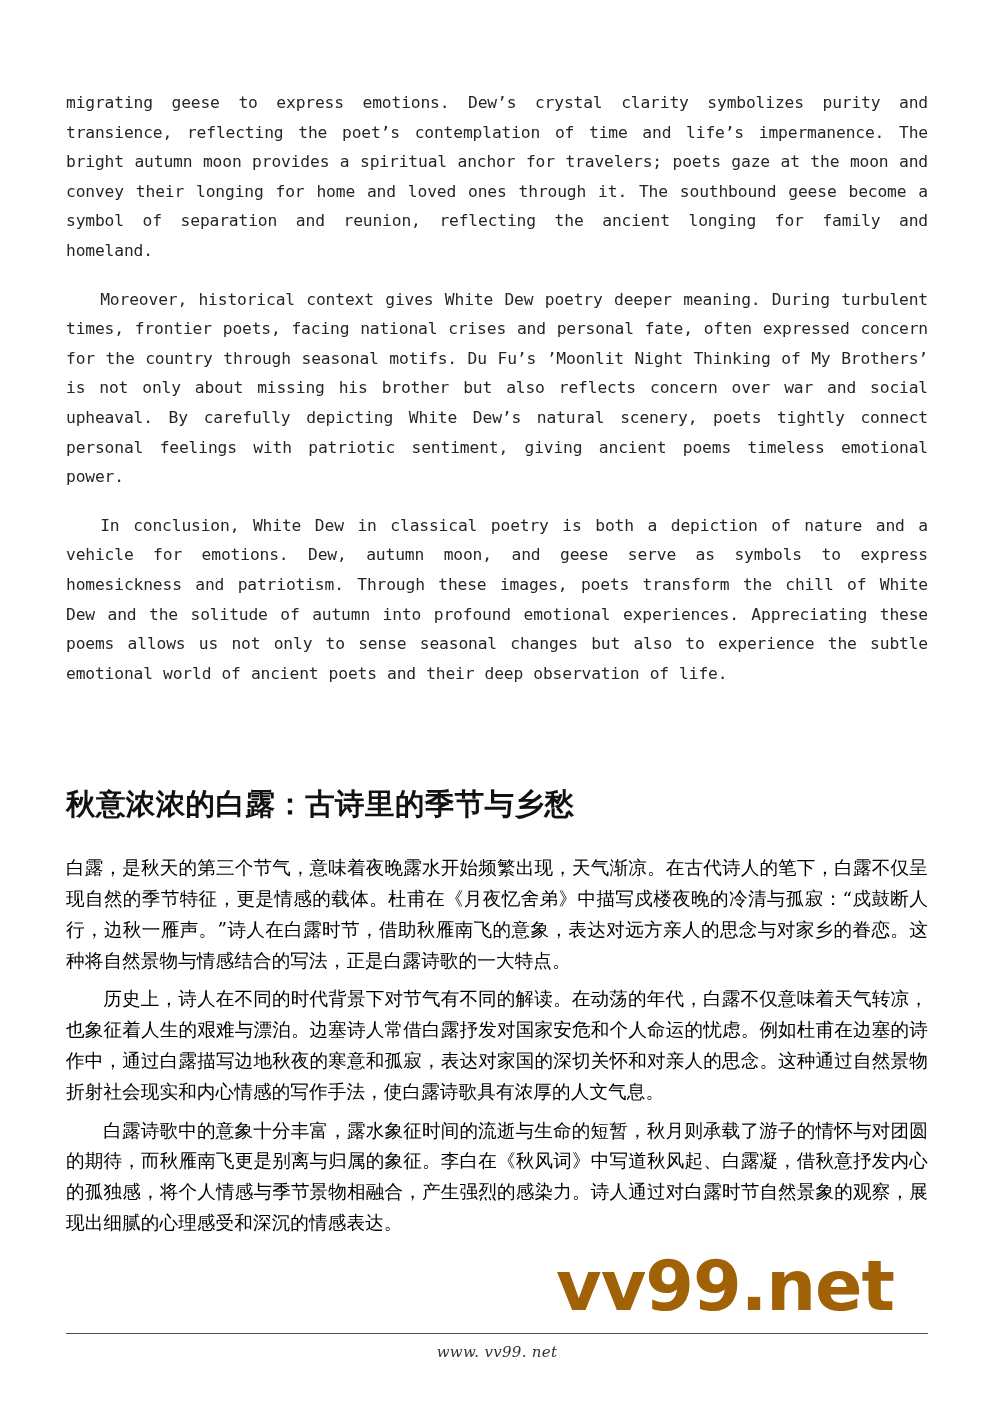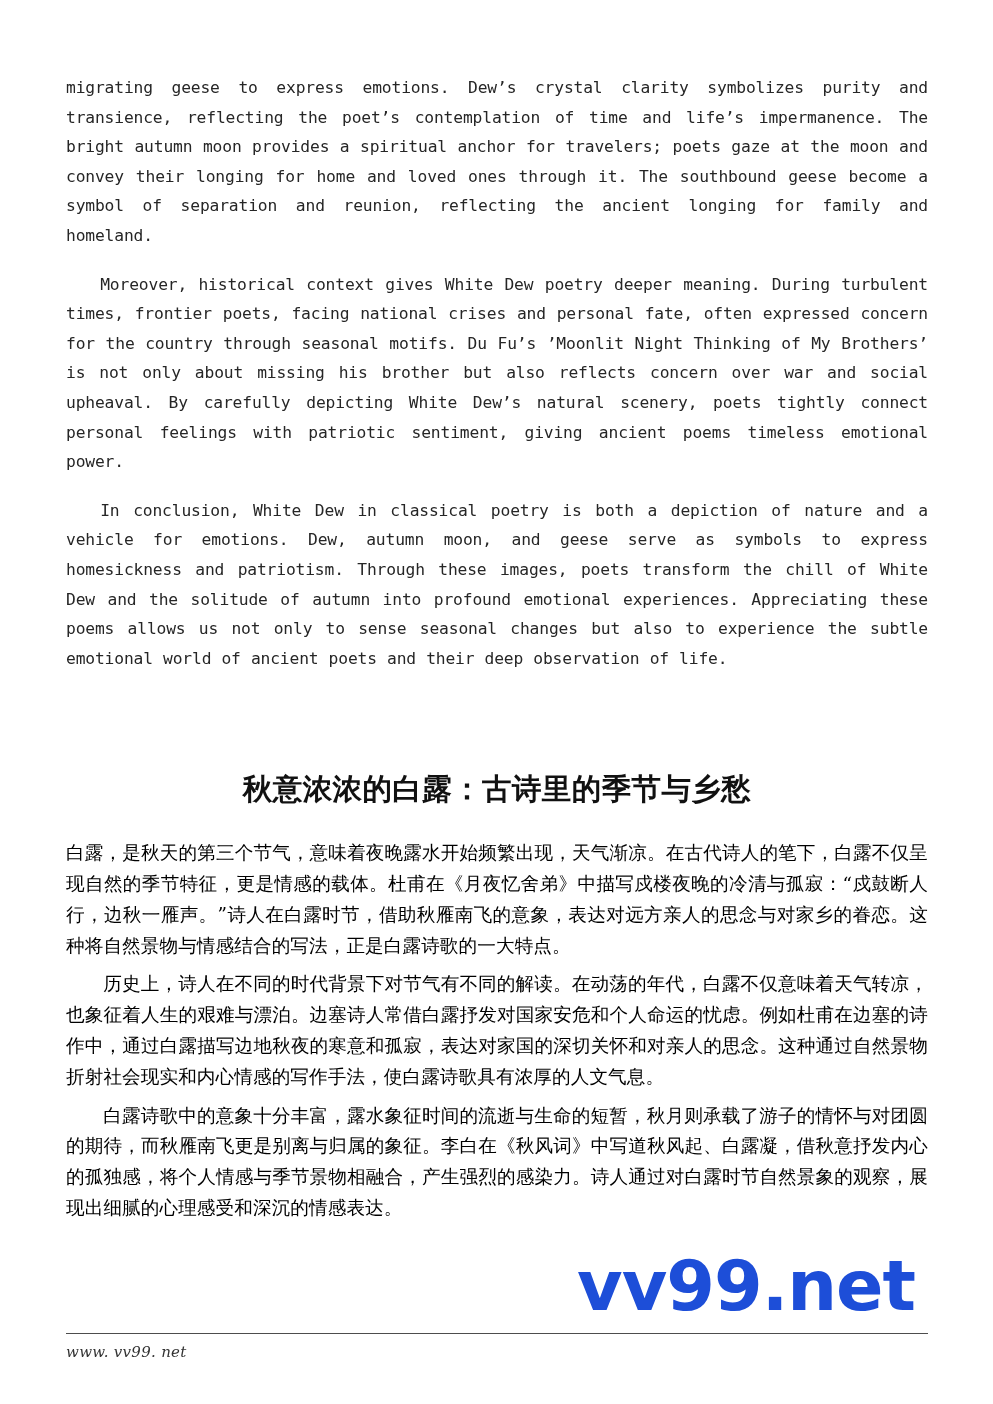--- a/index.html
+++ b/index.html
@@ -34,21 +34,21 @@
 
   
   .en-para {
     font-family: "DejaVu Sans Mono", "Liberation Mono", monospace;
     font-size: 16.3px;
     line-height: 29.6px;
     text-align: justify;
     text-align-last: left;
     text-justify: inter-word;
     color: #262626;
-    margin: 1px 0 19px 0;
+    margin: 16px 0 19px 0;
     letter-spacing: -0.15px;
     word-spacing: 0.5px;
     -webkit-font-smoothing: none;
   }
   .en-para.indent {
     text-indent: 2.1em;
   }
   .en-para:last-of-type {
     margin-bottom: 0;
   }
@@ -57,21 +57,21 @@
   .article-gap {
     height: 96px;
   }
 
   
   .cn-title {
     font-family: "DejaVu Sans", "Liberation Sans", sans-serif;
     font-weight: bold;
     font-size: 29.5px;
     line-height: 40px;
-    text-align: center;
+    text-align: left;
     color: #111111;
     margin: 0 0 29px 0;
     letter-spacing: 0.4px;
   }
 
   .cn-para {
     font-family: "DejaVu Serif", "Liberation Serif", serif;
     font-size: 18.6px;
     line-height: 30.8px;
     text-align: justify;
@@ -80,49 +80,49 @@
     margin: 0 0 8px 0;
     letter-spacing: 0.1px;
   }
   .cn-para.indent {
     text-indent: 2em;
   }
 
   
   .watermark {
     position: absolute;
-    left: 577px;
+    left: 556px;
     top: 1251px;
     font-family: "DejaVu Sans", "Liberation Sans", sans-serif;
     font-weight: bold;
     font-size: 70px;
     line-height: 70px;
     letter-spacing: -1px;
-    color: #1d4ed8;
+    color: #a16207;
     white-space: nowrap;
     pointer-events: none;
     user-select: none;
     z-index: 0;
   }
 
   
   .footer-rule {
     position: absolute;
     left: 66px;
     top: 1333px;
     width: 862px;
     height: 1px;
     background: #4d4d4d;
   }
   .footer-url {
     position: absolute;
     left: 66px;
     top: 1341px;
     width: 862px;
-    text-align: left;
+    text-align: center;
     font-family: "DejaVu Serif", "Liberation Serif", serif;
     font-style: italic;
     font-size: 15px;
     line-height: 22px;
     color: #333333;
     letter-spacing: 0.3px;
   }
 
   .text-layer {
     position: relative;

